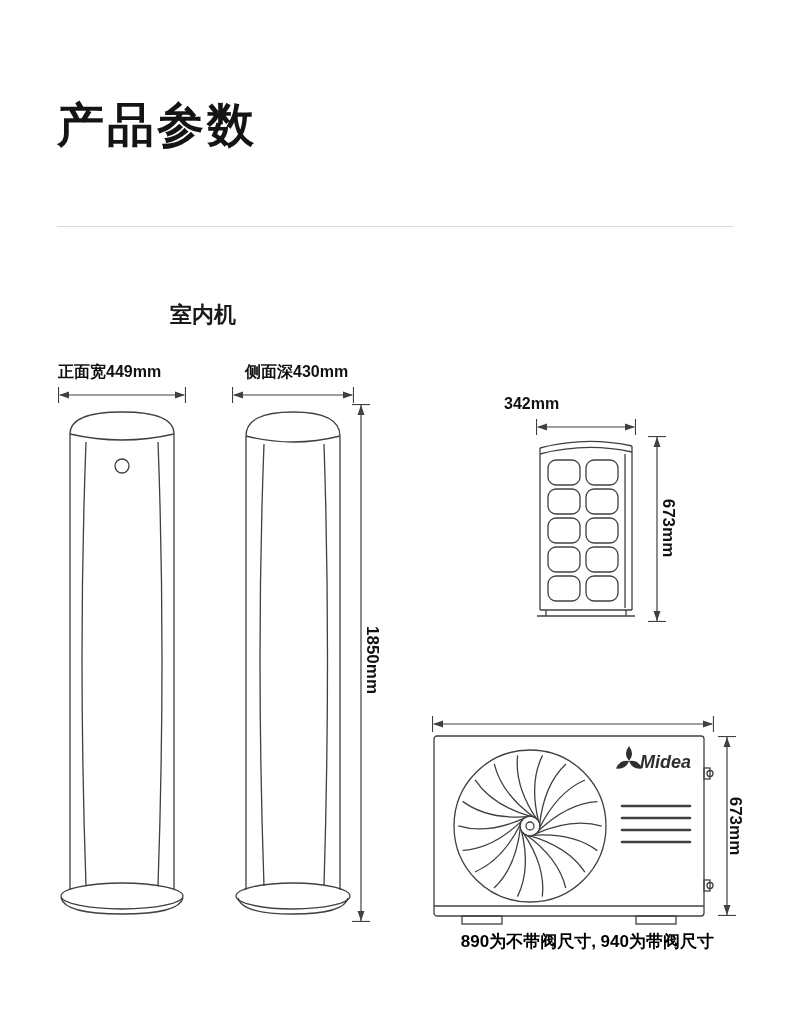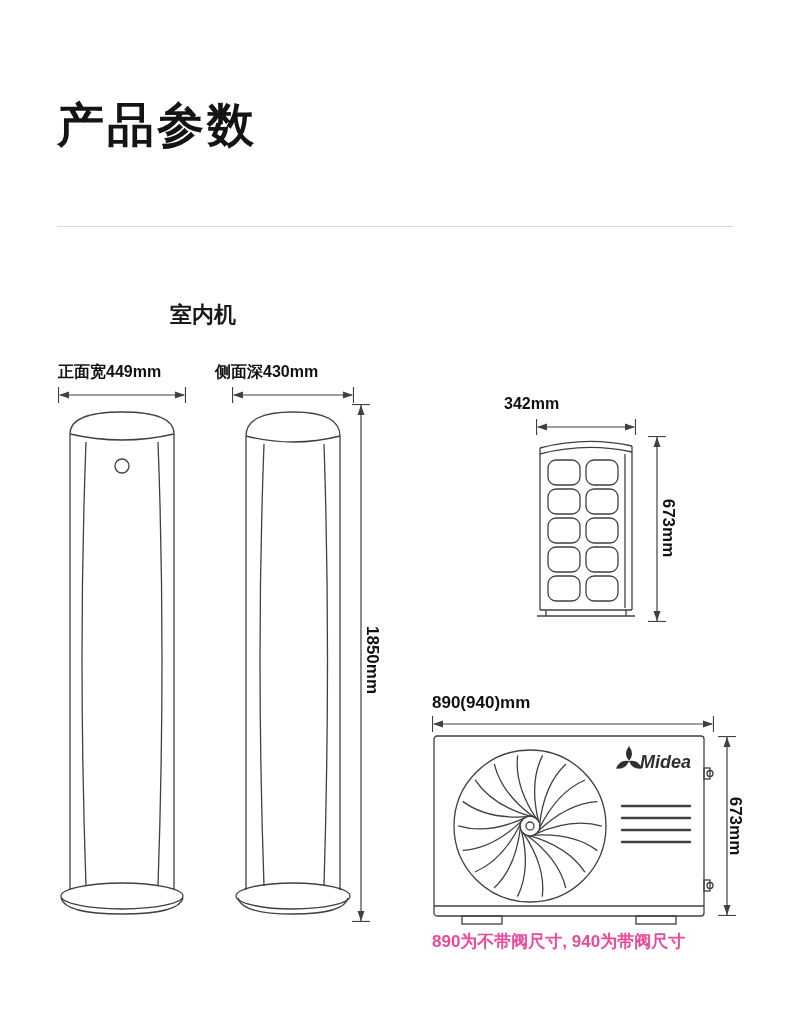--- a/index.html
+++ b/index.html
@@ -8,21 +8,21 @@
     position:relative; width:790px; height:1026px; background:#ffffff;
     font-family:"Liberation Sans","DejaVu Sans",sans-serif; color:#111111; overflow:hidden;
   }
   .abs { position:absolute; }
   .page-title { font-size:47px; font-weight:900; letter-spacing:3px; color:#141414; white-space:nowrap; }
   .divider { height:1px; background:#d9d9d9; }
   .section-label { font-size:22px; font-weight:600; color:#1a1a1a; }
   .dim-label { font-size:16px; font-weight:700; text-align:left; white-space:nowrap; color:#111; }
   .dim-label.lg { font-size:17px; }
   .rot90 { transform:rotate(90deg); transform-origin:center center; text-align:center; }
-  .note { font-size:17px; font-weight:700; text-align:left; white-space:nowrap; color:#ec4899; }
+  .note { font-size:17px; font-weight:700; text-align:right; white-space:nowrap; color:#000000; }
   svg { display:block; }
 </style>
 </head>
 <body>
 
 <div class="page">
 
   <div class="abs page-title" style="left:57px; top:94px;">产品参数</div>
 
   <div class="abs divider" style="left:57px; top:226px; width:676px;"></div>
@@ -46,21 +46,21 @@
   <svg class="abs" style="left:58px; top:404px;" width="128" height="518" viewBox="0 0 128 518" fill="none" stroke="#404040" stroke-width="1.3">
     <ellipse cx="64" cy="492" rx="61" ry="13"></ellipse>
     <path d="M3,494 q4,16 61,16 q57,0 61,-16"></path>
     <path d="M12,486 L12,30 Q12,8 64,8 Q116,8 116,30 L116,486"></path>
     <path d="M12,30 Q64,42 116,30"></path>
     <path d="M28,38 Q20,250 28,482"></path>
     <path d="M100,38 Q108,250 100,482"></path>
     <circle cx="64" cy="62" r="7"></circle>
   </svg>
 
-  <div class="abs dim-label" style="left:215px; top:362px; width:128px;">侧面深430mm</div>
+  <div class="abs dim-label" style="left:245px; top:362px; width:128px;">侧面深430mm</div>
 
   <svg class="abs" style="left:232px; top:387px;" width="122" height="16" viewBox="0 0 122 16">
     <g stroke="#404040" stroke-width="1.2">
       <line x1="0.5" y1="0" x2="0.5" y2="16"></line>
       <line x1="121.5" y1="0" x2="121.5" y2="16"></line>
       <line x1="2" y1="8" x2="120" y2="8"></line>
     </g>
     <g fill="#404040">
       <polygon points="1,8 11,4.5 11,11.5"></polygon>
       <polygon points="121,8 111,4.5 111,11.5"></polygon>
@@ -135,21 +135,20 @@
       <line x1="9" y1="1" x2="9" y2="185"></line>
     </g>
     <g fill="#404040">
       <polygon points="9,1 5.5,11 12.5,11"></polygon>
       <polygon points="9,185 5.5,175 12.5,175"></polygon>
     </g>
   </svg>
 
   <div class="abs dim-label lg rot90" style="left:633px; top:518px; width:70px; height:20px;">673mm</div>
 
-  <div class="abs dim-label lg" style="left:432px; top:693px; width:282px;">890(940)mm</div>
 
   <svg class="abs" style="left:432px; top:716px;" width="282" height="16" viewBox="0 0 282 16">
     <g stroke="#404040" stroke-width="1.2">
       <line x1="0.5" y1="0" x2="0.5" y2="16"></line>
       <line x1="281.5" y1="0" x2="281.5" y2="16"></line>
       <line x1="2" y1="8" x2="280" y2="8"></line>
     </g>
     <g fill="#404040">
       <polygon points="1,8 11,4.5 11,11.5"></polygon>
       <polygon points="281,8 271,4.5 271,11.5"></polygon>

